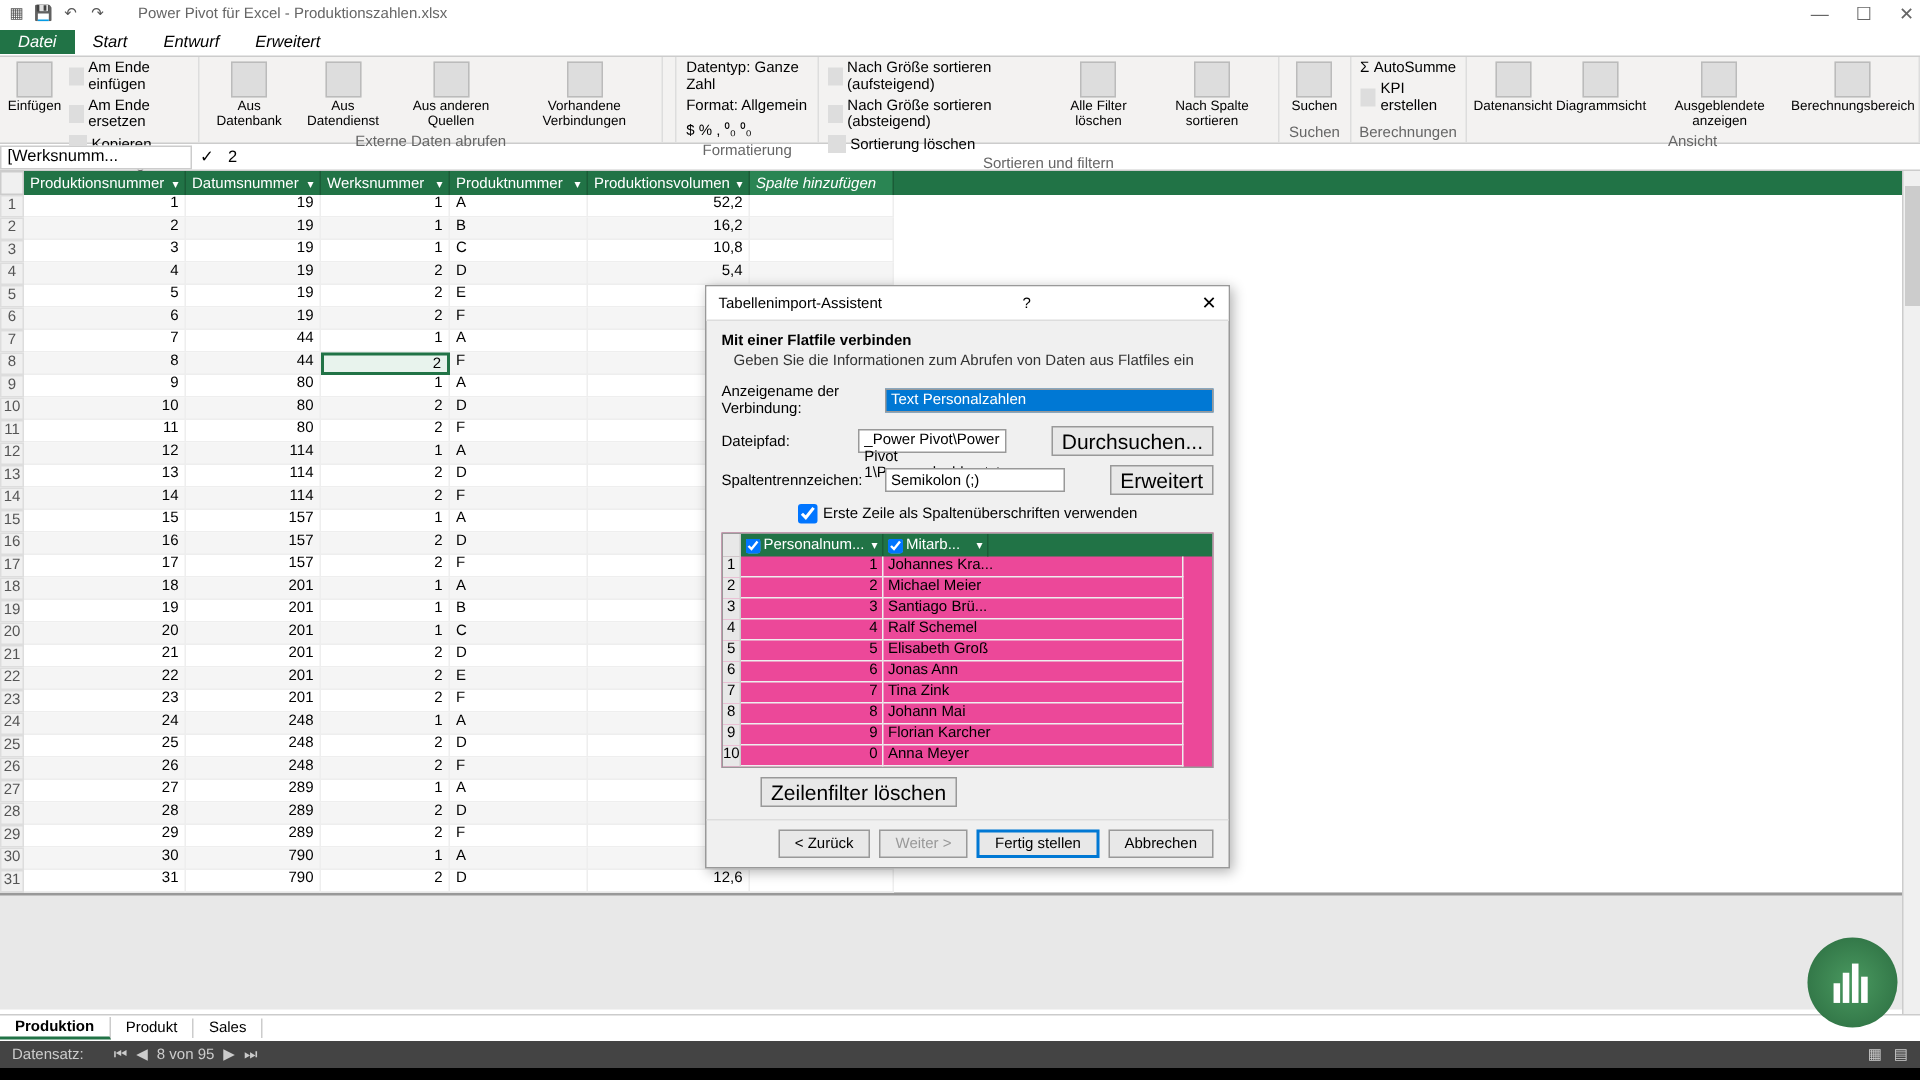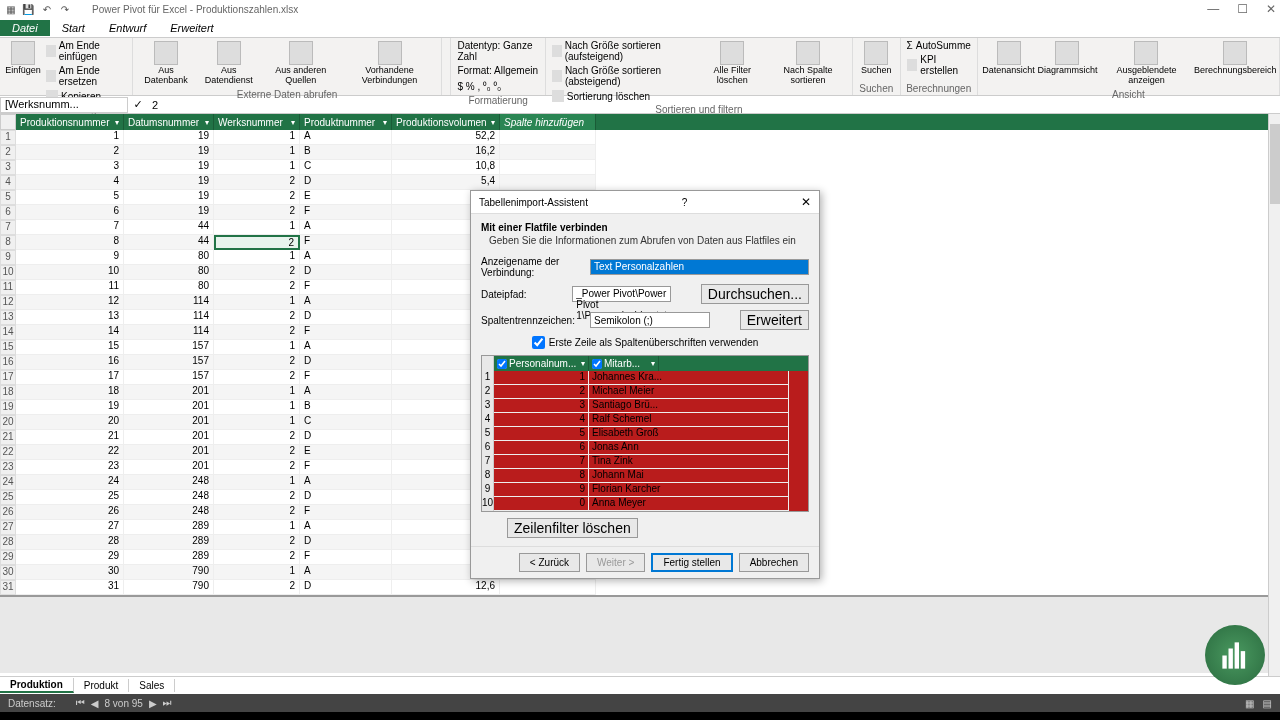--- a/index.html
+++ b/index.html
@@ -67,21 +67,21 @@
 .dialog-body { padding: 8px 10px; }
 .dialog-heading { font-weight: bold; font-size: 10px; margin-bottom: 2px; }
 .dialog-sub { font-size: 10px; color: #333; margin-bottom: 10px; padding-left:8px; }
 .form-row { display: flex; align-items: center; margin-bottom: 6px; gap: 4px; }
 .form-label { width: 105px; font-size: 10px; }
 .form-input { flex: 1; border: 1px solid #999; padding: 1px 3px; font-size: 10px; background: #fff; height: 16px; }
 .form-input.selected { background: #0078d4; color: #fff; }
 .form-btn { border: 1px solid #999; background: #e8e8e8; padding: 1px 6px; font-size: 14px; cursor: pointer; margin-left: 26px; }
 .checkbox-row { display: flex; align-items: center; gap: 4px; margin-bottom: 6px; justify-content: center; }
 
-.preview-table { border: 1px solid #999; background: #b91c1c; margin-bottom: 6px; }
+.preview-table { border: 1px solid #999; background: #ec4899; margin-bottom: 6px; }
 .preview-header { display: flex; background: #217346; color: #fff; font-size: 10px; height: 15px; }
 .preview-col-hdr { padding: 1px 3px; border-right: 1px solid #1a5c37; display: flex; align-items: center; gap: 2px; }
 .preview-col-hdr input { width: 10px; height: 10px; }
 .preview-col-hdr .dd { margin-left: auto; font-size: 8px; }
 .preview-row { display: flex; font-size: 10px; height: 14px; }
 .preview-rownum { width: 12px; background: #e8e8e8; text-align: center; border-right: 1px solid #ccc; }
 .preview-cell { padding: 0 3px; border-right: 1px solid #eee; border-bottom: 1px solid #eee; overflow: hidden; white-space: nowrap; }
 
 .dialog-buttons { display: flex; justify-content: flex-end; gap: 6px; padding: 6px 10px; border-top: 1px solid #ddd; }
 .dialog-buttons button { border: 1px solid #999; background: #e8e8e8; padding: 2px 10px; font-size: 10px; cursor: pointer; }

